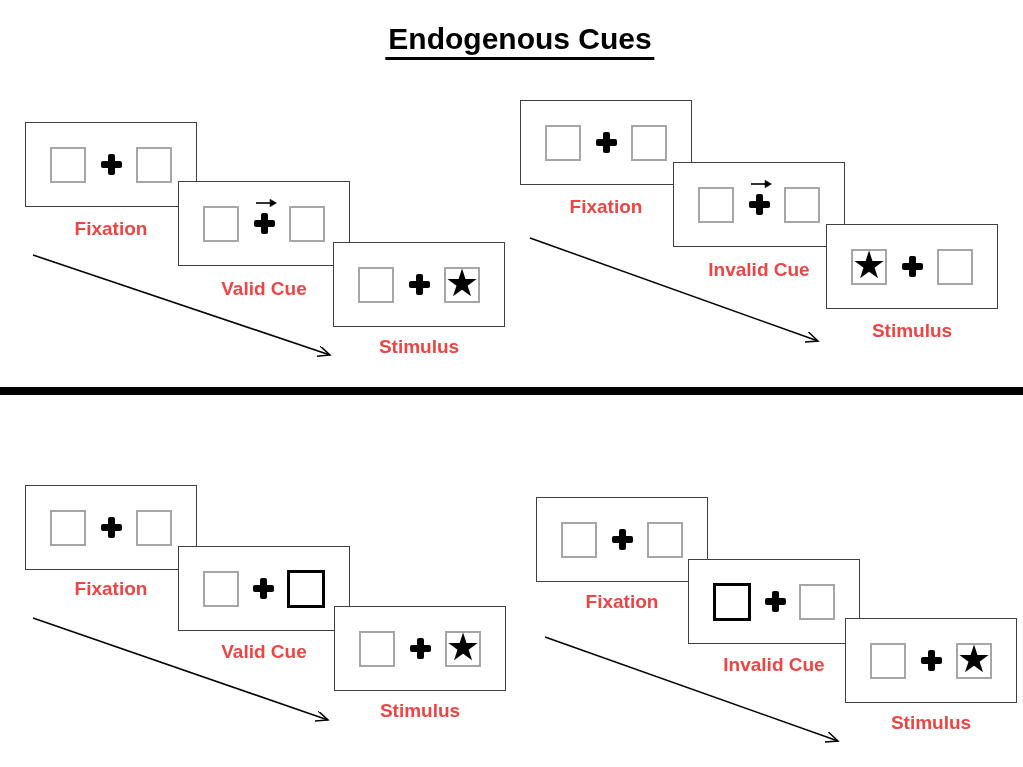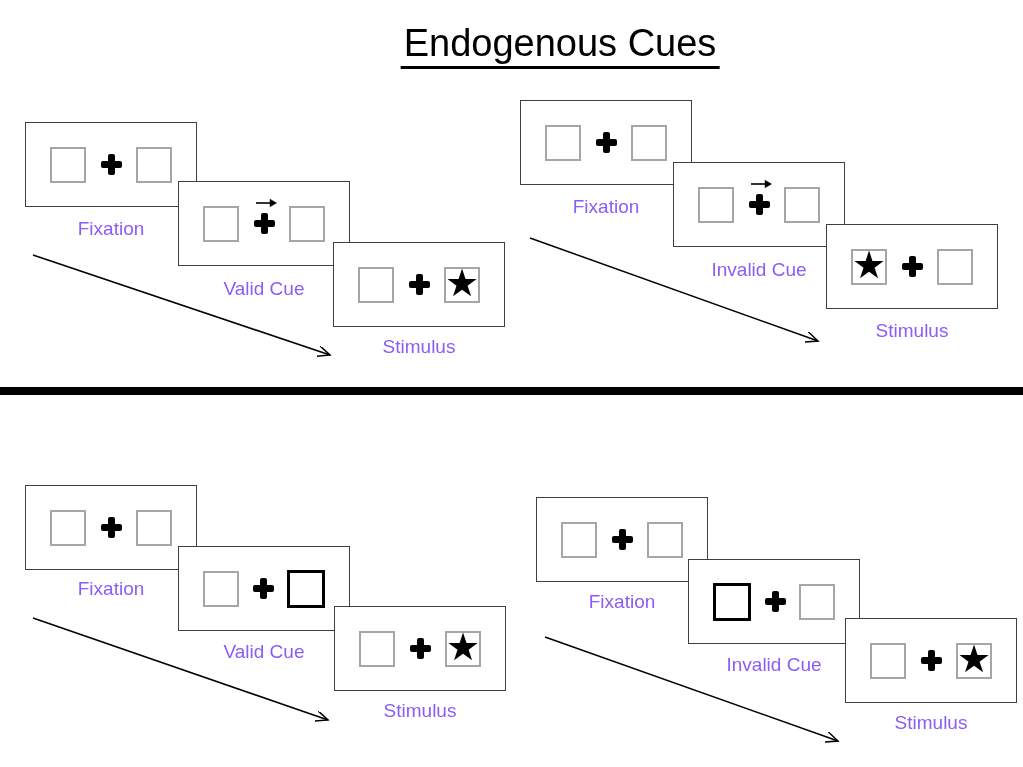--- a/index.html
+++ b/index.html
@@ -2,21 +2,21 @@
 <html><head>
 <meta charset="utf-8">
 <style>
   html,body { margin:0; padding:0; background:#fff; }
   #canvas {
     position:relative; width:1023px; height:767px; background:#ffffff;
     font-family:"Liberation Sans", sans-serif; overflow:hidden;
   }
   .section-title {
     position:absolute; transform:translateX(-50%);
-    font-size:38px; font-weight:normal; color:#000; white-space:nowrap;margin-left:40px;
+    font-size:30px; font-weight:bold; color:#000; white-space:nowrap;
   }
   .section-title .underlined { border-bottom:3px solid #000; padding:0 3px 2px 3px; }
   .divider { position:absolute; left:0; top:387px; width:1023px; height:8px; background:#000; }
   .panel {
     position:absolute; width:172px; height:85px; background:#fff;
     border:1px solid #3f3f3f; box-sizing:border-box;
     display:flex; align-items:center; justify-content:space-between;
     padding:0 24px;
   }
   .z1 { z-index:1; } .z2 { z-index:2; } .z3 { z-index:3; }
@@ -32,21 +32,21 @@
   .cue-arrow {
     position:absolute; bottom:calc(100% + 5px); left:50%;
     transform:translateX(-50%); margin-left:3px;
   }
   .star {
     font-family:"DejaVu Sans", sans-serif; font-size:38px; line-height:36px;
     color:#000; margin-top:-3px;
   }
   .step-label {
     position:absolute; width:172px; text-align:center;
-    font-size:19px; font-weight:normal; color:#8b5cf6; white-space:nowrap; z-index:4;
+    font-size:19px; font-weight:bold; color:#ef4444; white-space:nowrap; z-index:4;
   }
   #timeline-arrows { position:absolute; left:0; top:0; z-index:0; }
 </style>
 </head>
 <body>
 
 <div id="canvas">
 
   <svg id="timeline-arrows" width="1023" height="767">
     <defs>

